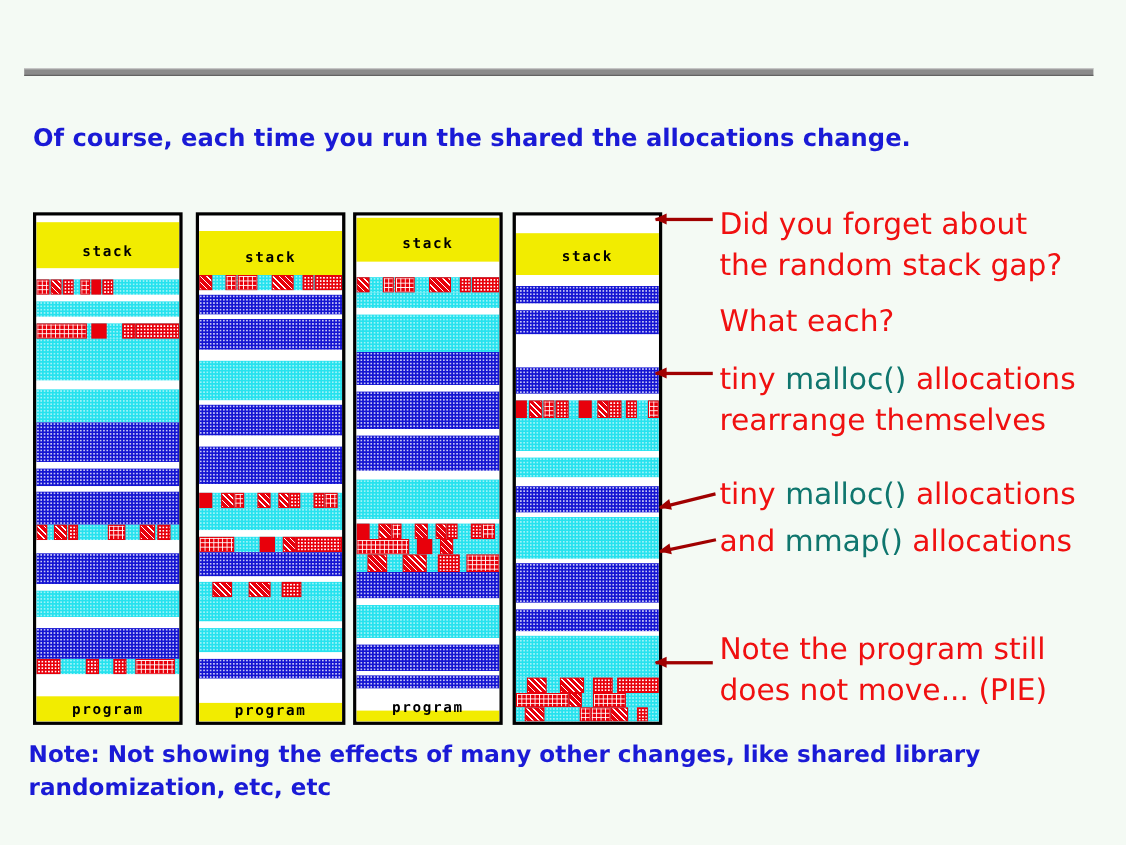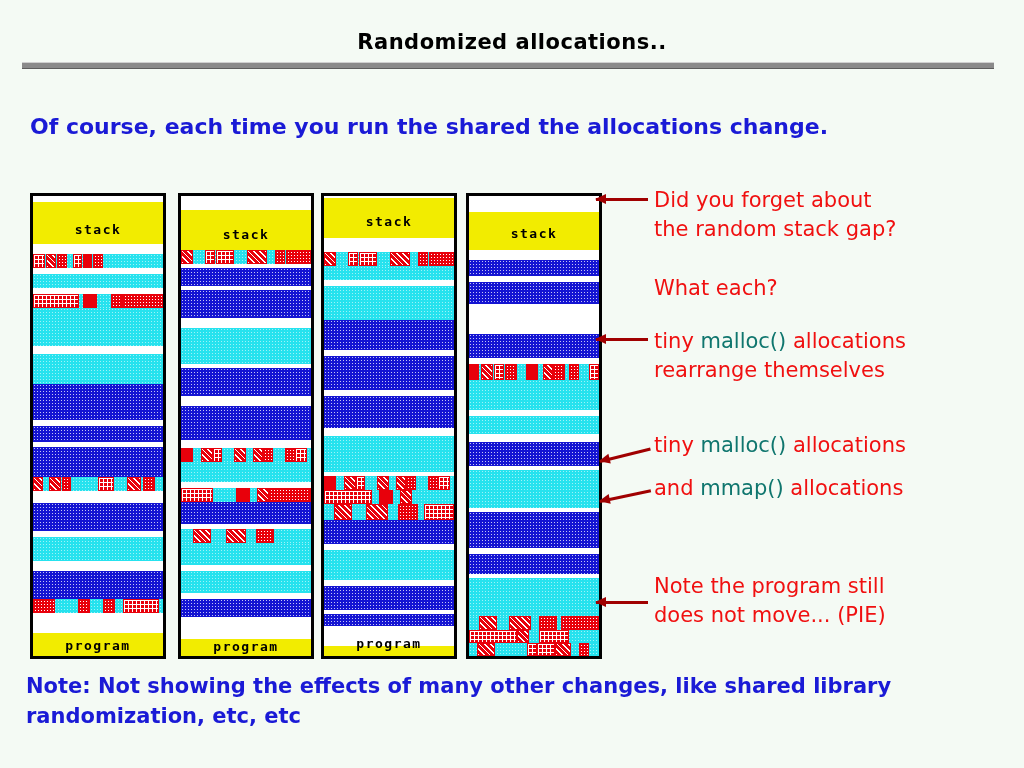--- a/index.html
+++ b/index.html
@@ -98,42 +98,41 @@
   .chip.slash:after{
     content:"";position:absolute;inset:1px;
     background-image:repeating-linear-gradient(45deg,#fff 0 1px,transparent 1px 4px);
   }
   .chip.solid:after{content:none;}
 
   
   .note{
     position:absolute;
     font-family:"DejaVu Sans", sans-serif;
-    font-size:21px;font-weight:normal;color:#f01010;
+    font-size:27px;font-weight:normal;color:#f01010;
     line-height:1.38;
     white-space:pre-line;
   }
   .note .code{color:#0f766e;}
 
   
   .arrow{position:absolute;height:3px;background:#a00000;}
   .arrow:before{
     content:"";position:absolute;left:-1px;top:-4px;
     border-top:5px solid transparent;
     border-bottom:5px solid transparent;
     border-right:11px solid #a00000;
   }
   .arrow.diag{transform-origin:left center;}
 </style>
 </head>
 <body>
 
 <div id="slide">
 
-  <div class="title">Randomized allocations..</div>
   <div class="rule"></div>
 
   <div class="intro">Of course, each time you run the shared the allocations change.</div>
 
   <div id="columns-host">
       <div class="colwrap" style="left: 30px;">
         <div class="col">
           <div class="band b-white" style="top: 0px; height: 6px;"></div>
           <div class="band b-yellow" style="top: 6px; height: 42px;"></div>
           <div class="blk-label" style="top: 26px;">stack</div>

